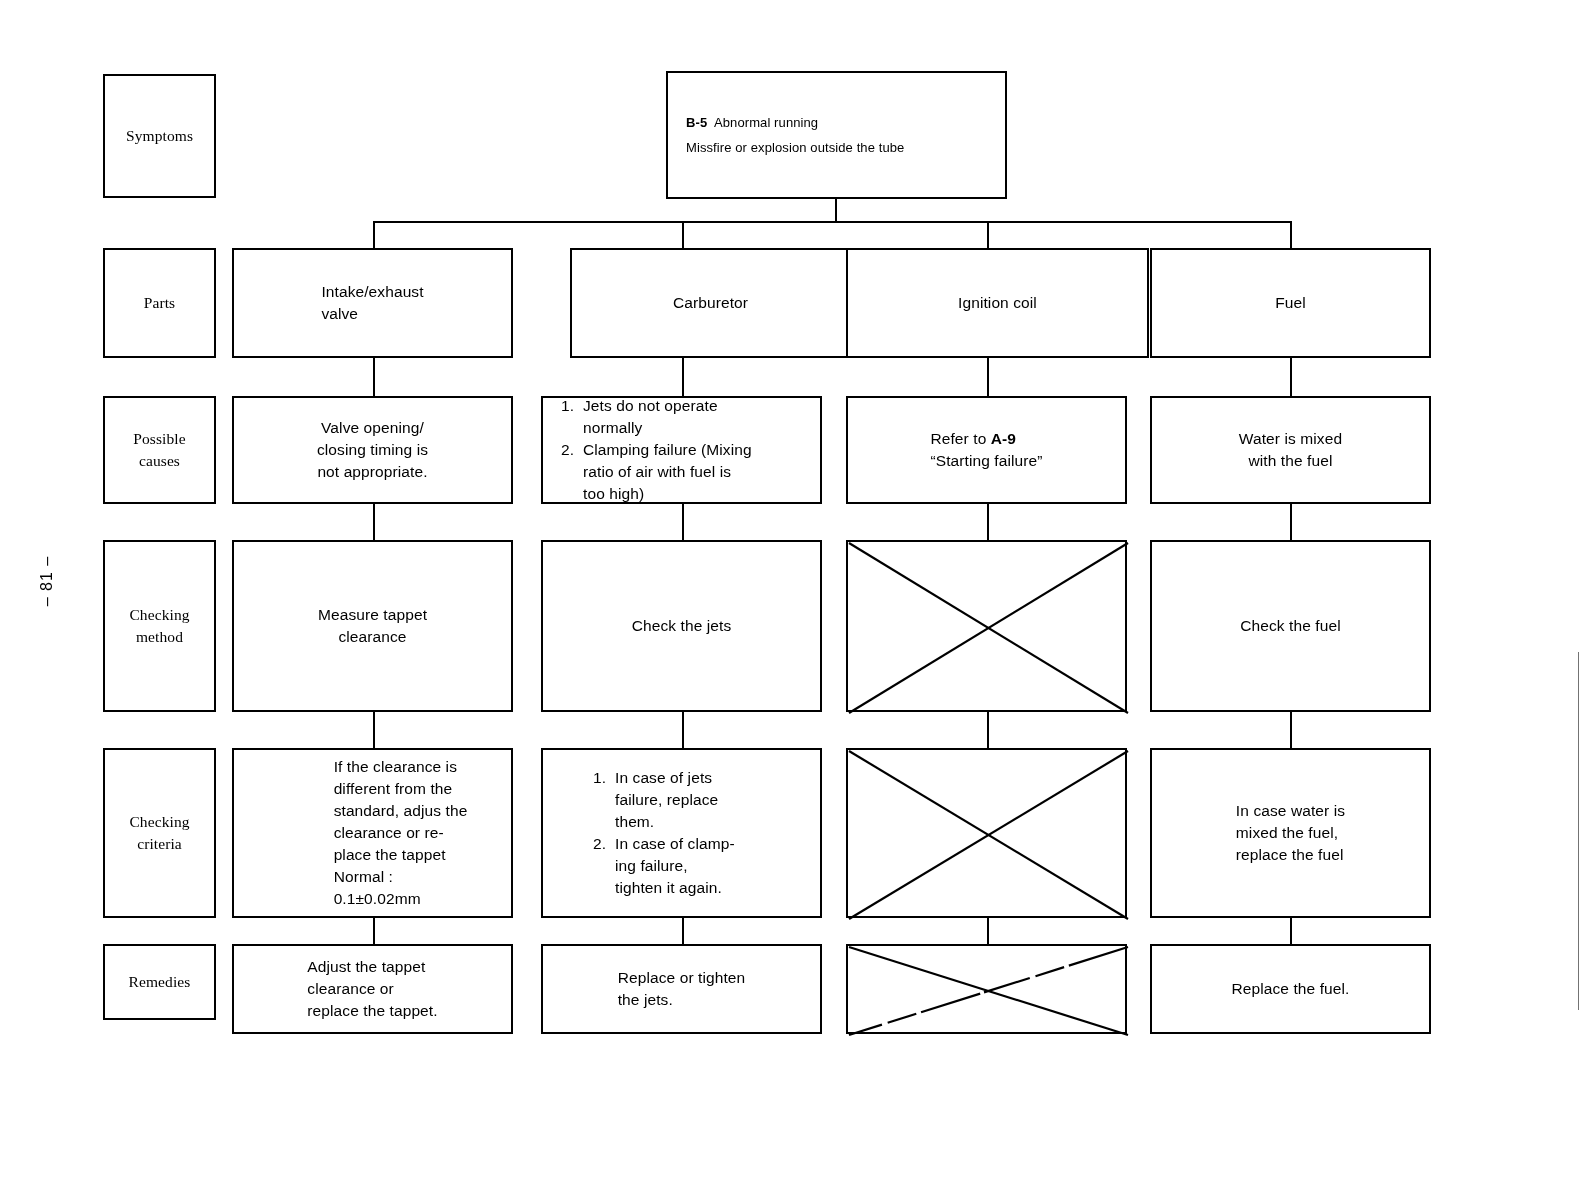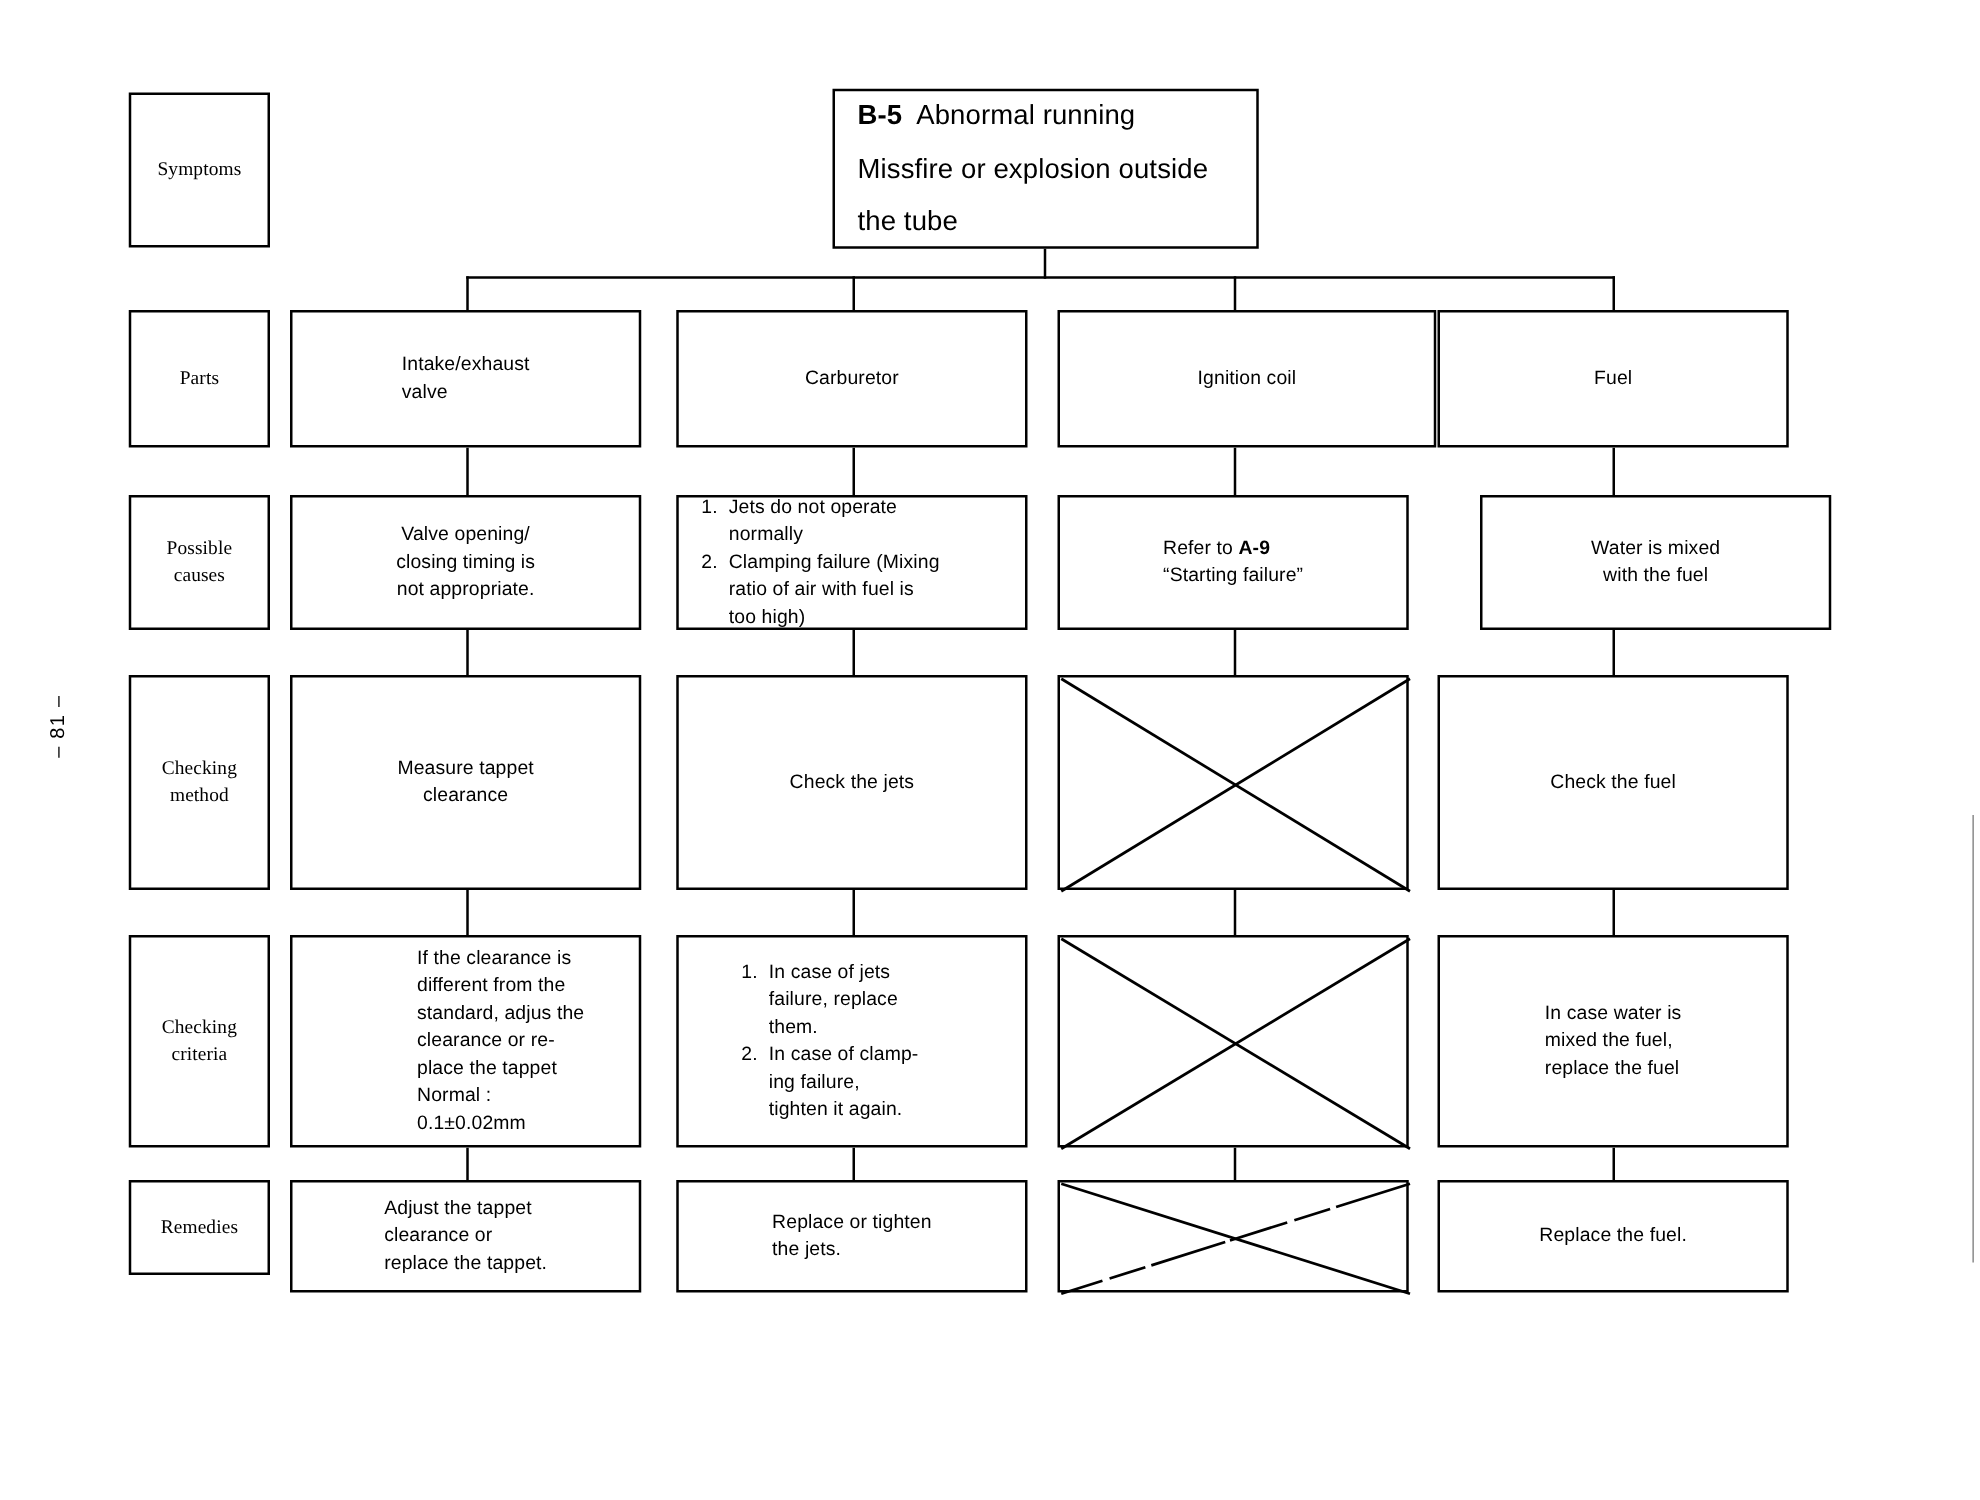--- a/index.html
+++ b/index.html
@@ -44,21 +44,21 @@
     font-size: 15.5px;
     border-width: 2px;
     font-family: Liberation Serif, serif;
   }
   .label-box .inner { text-align: left; white-space: pre-line; }
 
   
   .symptom-box {
     justify-content: flex-start;
     padding: 1px 18px;
-    font-size: 22px;
+    font-size: 13px;
     line-height: 1.95;
   }
   .symptom-box .inner { text-align: left; }
   .symptom-box b { font-weight: bold; }
 
   
   .numlist {
     display: block;
     width: 100%;
     padding-left: 26px;
@@ -173,21 +173,21 @@
 
   <div class="conn v" style="left:1290px; top:358px; height:38px;"></div>
   <div class="conn v" style="left:1290px; top:504px; height:36px;"></div>
   <div class="conn v" style="left:1290px; top:712px; height:36px;"></div>
   <div class="conn v" style="left:1290px; top:918px; height:26px;"></div>
 
   <div class="box center" style="left:232px; top:248px; width:281px; height:110px;">
     <span class="inner" style="text-align:left;">Intake/exhaust
 valve</span>
   </div>
-  <div class="box center" style="left:541px; top:248px; width:281px; height:110px;">
+  <div class="box center" style="left:570px; top:248px; width:281px; height:110px;">
     <span class="inner">Carburetor</span>
   </div>
   <div class="box center" style="left:846px; top:248px; width:303px; height:110px;">
     <span class="inner">Ignition coil</span>
   </div>
   <div class="box center" style="left:1150px; top:248px; width:281px; height:110px;">
     <span class="inner">Fuel</span>
   </div>
 
   <div class="box center" style="left:232px; top:396px; width:281px; height:108px;">
@@ -209,21 +209,21 @@
 ratio of air with fuel is
 too high)</span>
       </div>
     </div>
   </div>
 
   <div class="box center" style="left:846px; top:396px; width:281px; height:108px;">
     <span class="inner" style="text-align:left;"><span>Refer to </span><b>A-9</b><br><span>“Starting failure”</span></span>
   </div>
 
-  <div class="box center" style="left:1184px; top:396px; width:281px; height:108px;">
+  <div class="box center" style="left:1150px; top:396px; width:281px; height:108px;">
     <span class="inner">Water is mixed
 with the fuel</span>
   </div>
 
   <div class="box center" style="left:232px; top:540px; width:281px; height:172px;">
     <span class="inner">Measure tappet
 clearance</span>
   </div>
   <div class="box center" style="left:541px; top:540px; width:281px; height:172px;">
     <span class="inner">Check the jets</span>

